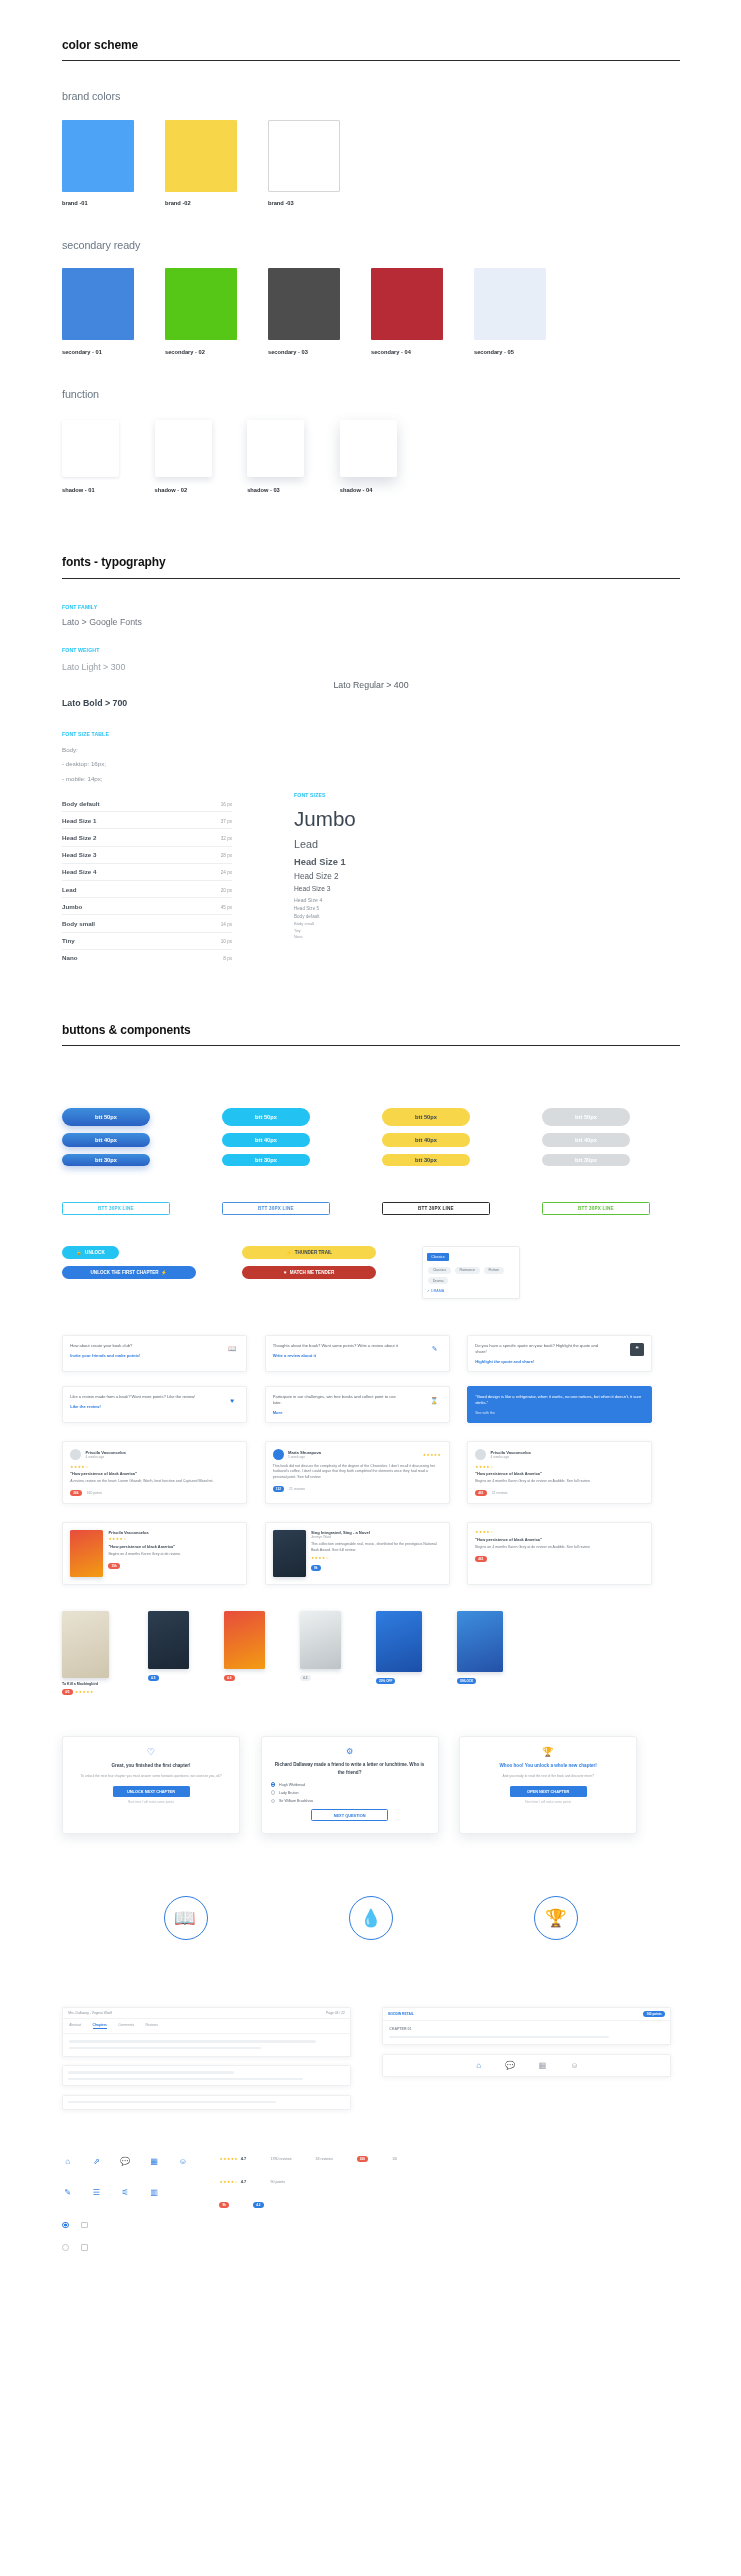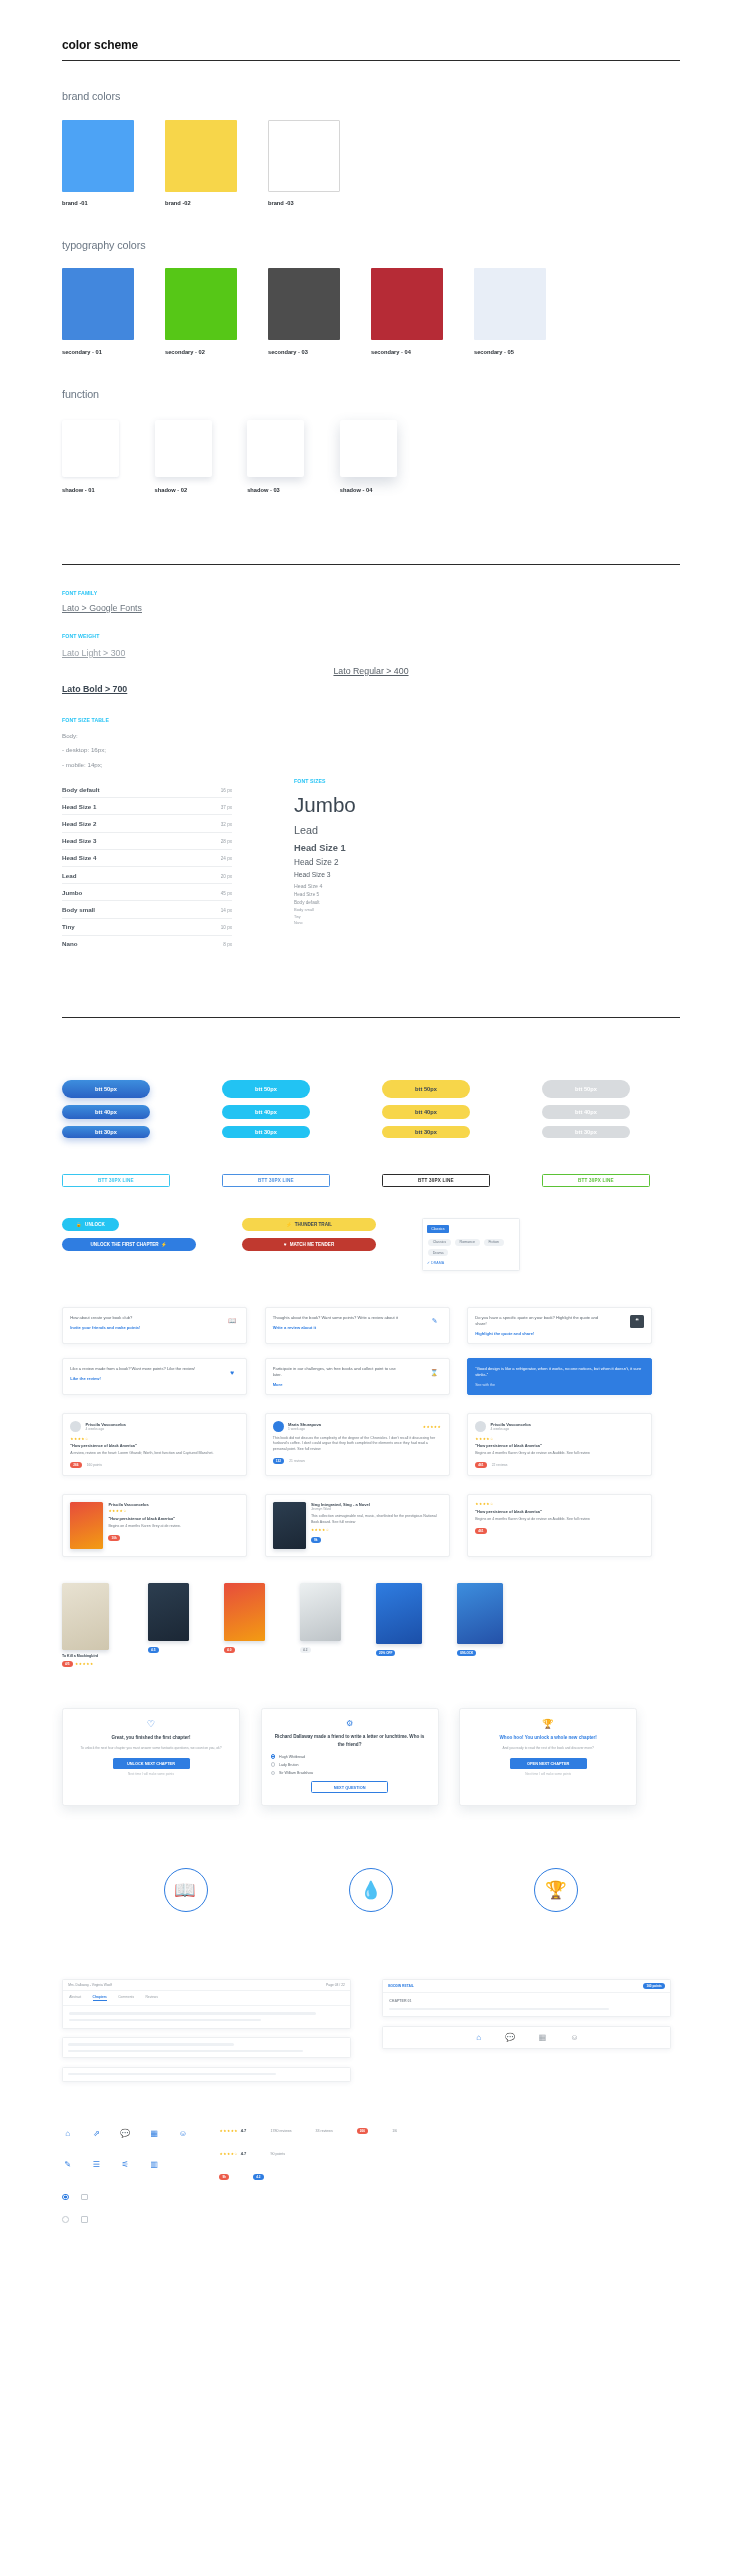--- a/index.html
+++ b/index.html
@@ -35,21 +35,21 @@
     width: 57px; height: 57px; background: #fff; border-radius: 2.1px;
   }
   .sh1 { box-shadow: 0 1px 3.1px rgba(60,80,110,.14); }
   .sh2 { box-shadow: 0 2.1px 6.2px rgba(60,80,110,.16); }
   .sh3 { box-shadow: 0 3.1px 9.3px rgba(60,80,110,.18); }
   .sh4 { box-shadow: 0 5.2px 13.4px rgba(60,80,110,.20); }
   .shadow-item { width: 72px; }
 
   
   .tag { font-size: 5.2px; font-weight: bold; color: #27c4f5; letter-spacing: 0.1px; }
-  .type-line { font-size: 8.8px; color: #6d767f; text-decoration: underline; }
+  .type-line { font-size: 8.8px; color: #6d767f; }
   .type-line.reg { color: #565e66; }
   .type-line.bold { color: #3b4651; font-weight: bold; }
   .small-note { font-size: 5.7px; color: #8a9199; }
 
   .fs-table { width: 170px; }
   .fs-row {
     display: flex; justify-content: space-between; align-items: baseline;
     padding: 4.6px 0; border-bottom: 0.5px solid #eceef0;
   }
   .fs-name { font-size: 6.2px; color: #4a535c; font-weight: bold; }
@@ -210,21 +210,21 @@
           <div class="swatch-label">brand -02</div>
         </div>
         <div class="swatch-item">
           <div class="swatch outline"></div>
           <div class="swatch-label">brand -03</div>
         </div>
       </div>
     </div>
 
     <div style="margin-top:33px;">
-      <div class="sub-title">typography colors</div>
+      <div class="sub-title">secondary ready</div>
       <div class="swatch-row" style="margin-top:17.5px;">
         <div class="swatch-item">
           <div class="swatch" style="background:#4287dd"></div>
           <div class="swatch-label">secondary - 01</div>
         </div>
         <div class="swatch-item">
           <div class="swatch" style="background:#56c717"></div>
           <div class="swatch-label">secondary - 02</div>
         </div>
         <div class="swatch-item">
@@ -262,20 +262,21 @@
           <div class="shadow-item">
             <div class="shadow-box sh4"></div>
             <div class="swatch-label" style="margin-top:10.3px;">shadow - 04</div>
           </div>
         </div>
       </div>
     </div>
   </div>
 
   <div class="section" style="padding-top:62px;">
+    <div class="sec-title">fonts - typography</div>
     <div class="sec-rule"></div>
 
     <div style="margin-top:25px;">
       <div class="tag">FONT FAMILY</div>
       <div class="type-line" style="margin-top:7.2px;">Lato &gt; Google Fonts</div>
     </div>
 
     <div style="margin-top:20.6px;">
       <div class="tag">FONT WEIGHT</div>
       <div class="type-line" style="margin-top:8.2px; font-weight:300; color:#9aa1a8;">Lato Light &gt; 300</div>
@@ -345,20 +346,21 @@
         <div class="spec-h5" style="margin-top:3.1px;">Head Size 5</div>
         <div class="spec-body" style="margin-top:3.1px;">Body default</div>
         <div class="spec-sub" style="margin-top:2.6px;">Body small</div>
         <div class="spec-tiny" style="margin-top:2.6px;">Tiny</div>
         <div class="spec-tiny" style="margin-top:2.1px;">Nano</div>
       </div>
     </div>
   </div>
 
   <div class="section" style="padding-top:57px;">
+    <div class="sec-title">buttons &amp; components</div>
     <div class="sec-rule"></div>
 
     <div style="margin-top:62px; display:flex; gap:72px;">
       <div style="display:flex; flex-direction:column; gap:7.2px;">
         <div class="btn h50 btn-blue">btt 50px</div>
         <div class="btn h40 btn-blue">btt 40px</div>
         <div class="btn h30 btn-blue">btt 30px</div>
       </div>
       <div style="display:flex; flex-direction:column; gap:7.2px;">
         <div class="btn h50 btn-cyan">btt 50px</div>

